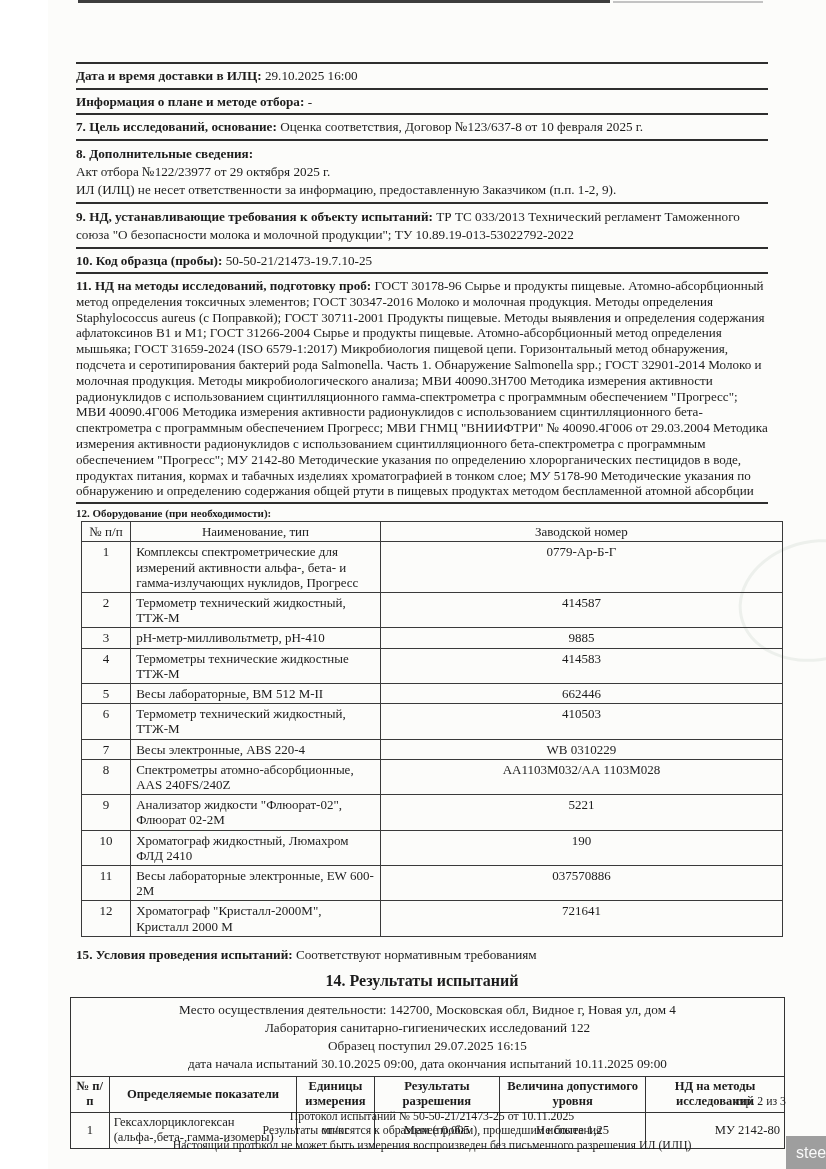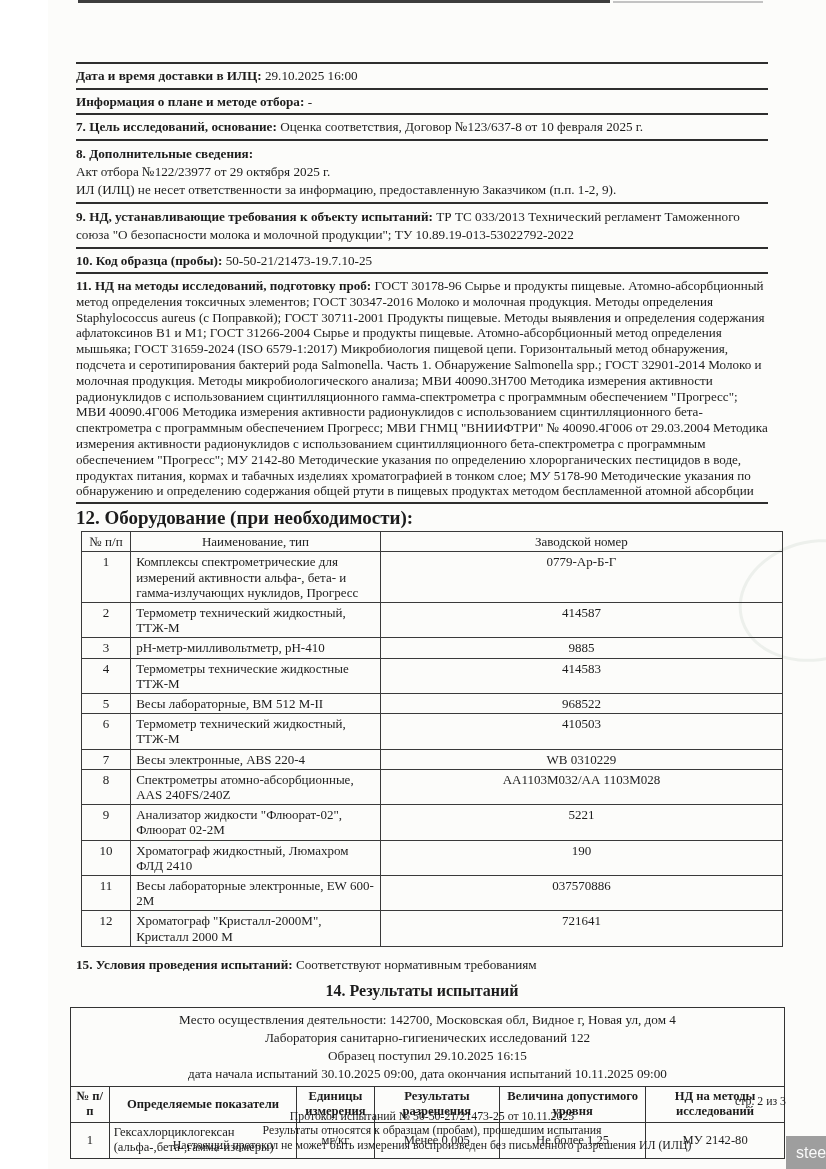--- a/index.html
+++ b/index.html
@@ -18,21 +18,21 @@
   }
   .content { position:absolute; left:28px; top:62px; width:692px; }
   .info-row {
     border-bottom:2px solid #2e2e2e; padding:4px 0 3px;
     font-size:13.2px; line-height:16.5px;
   }
   .info-row.first { border-top:2px solid #2e2e2e; }
   .lbl { font-weight:700; }
   .multiline { line-height:18px; }
   .para11 { font-size:13.1px; line-height:15.8px; }
-  .sec12-label { font-weight:700; font-size:19px; padding:3px 0 2px; }
+  .sec12-label { font-weight:700; font-size:11px; padding:3px 0 2px; }
   table { border-collapse:collapse; }
   .equip-table { width:702px; margin-left:5px; font-size:13px; }
   .equip-table th, .equip-table td {
     border:1px solid #3a3a3a; padding:2px 5px; line-height:15.2px;
     font-weight:400; vertical-align:top;
   }
   .equip-table th { text-align:center; vertical-align:middle; }
   .col-num { width:38px; text-align:center; }
   .col-name { width:238px; text-align:left; }
   .col-serial { width:390px; text-align:center; }
@@ -42,21 +42,21 @@
   .results-table th, .results-table td {
     border:1.5px solid #333; padding:2px 4px; line-height:15.5px; vertical-align:middle;
   }
   .results-table .info-cell { text-align:center; font-size:13.2px; line-height:18px; padding:3px 8px; }
   .results-table th { font-weight:700; text-align:center; }
   .r-num { width:33px; text-align:center; }
   .r-ind { width:190px; text-align:left; }
   .r-unit { width:70px; text-align:center; }
   .r-res { width:126px; text-align:center; }
   .r-lim { width:150px; text-align:center; }
-  .r-met { width:140px; text-align:center; }
+  .r-met { width:140px; text-align:right; }
   .footer { position:absolute; left:28px; top:1094px; width:712px; font-size:11.8px; line-height:14.5px; }
   .page-label { text-align:right; padding-right:2px; }
   .footer-line { text-align:center; }
   .watermark {
     position:absolute; right:-2px; bottom:0; height:33px; width:90px;
     background:rgba(150,150,150,0.92); color:#fafafa;
     font-family:"Liberation Sans", sans-serif; font-size:16px;
     padding:8px 2px 0 10px; box-sizing:border-box; white-space:nowrap; overflow:hidden;
   }
 </style>
@@ -133,21 +133,21 @@
           <td class="col-serial">9885</td>
         </tr>
         <tr>
           <td class="col-num">4</td>
           <td class="col-name">Термометры технические жидкостные ТТЖ-М</td>
           <td class="col-serial">414583</td>
         </tr>
         <tr>
           <td class="col-num">5</td>
           <td class="col-name">Весы лабораторные, ВМ 512 М-II</td>
-          <td class="col-serial">968522</td>
+          <td class="col-serial">662446</td>
         </tr>
         <tr>
           <td class="col-num">6</td>
           <td class="col-name">Термометр технический жидкостный, ТТЖ-М</td>
           <td class="col-serial">410503</td>
         </tr>
         <tr>
           <td class="col-num">7</td>
           <td class="col-name">Весы электронные, ABS 220-4</td>
           <td class="col-serial">WB 0310229</td>
@@ -186,21 +186,21 @@
     </div>
 
     <div class="sec14-title">14. Результаты испытаний</div>
 
     <table class="results-table">
       <tbody>
         <tr>
           <td class="info-cell" colspan="6">
             <div>Место осуществления деятельности: 142700, Московская обл, Видное г, Новая ул, дом 4</div>
             <div>Лаборатория санитарно-гигиенических исследований 122</div>
-            <div>Образец поступил 29.10.2025 16:15</div>
+            <div>Образец поступил 29.07.2025 16:15</div>
             <div>дата начала испытаний 30.10.2025 09:00, дата окончания испытаний 10.11.2025 09:00</div>
           </td>
         </tr>
         <tr>
           <th class="r-num">№ п/п</th>
           <th class="r-ind">Определяемые показатели</th>
           <th class="r-unit">Единицы измерения</th>
           <th class="r-res">Результаты разрешения</th>
           <th class="r-lim">Величина допустимого уровня</th>
           <th class="r-met">НД на методы исследований</th>

